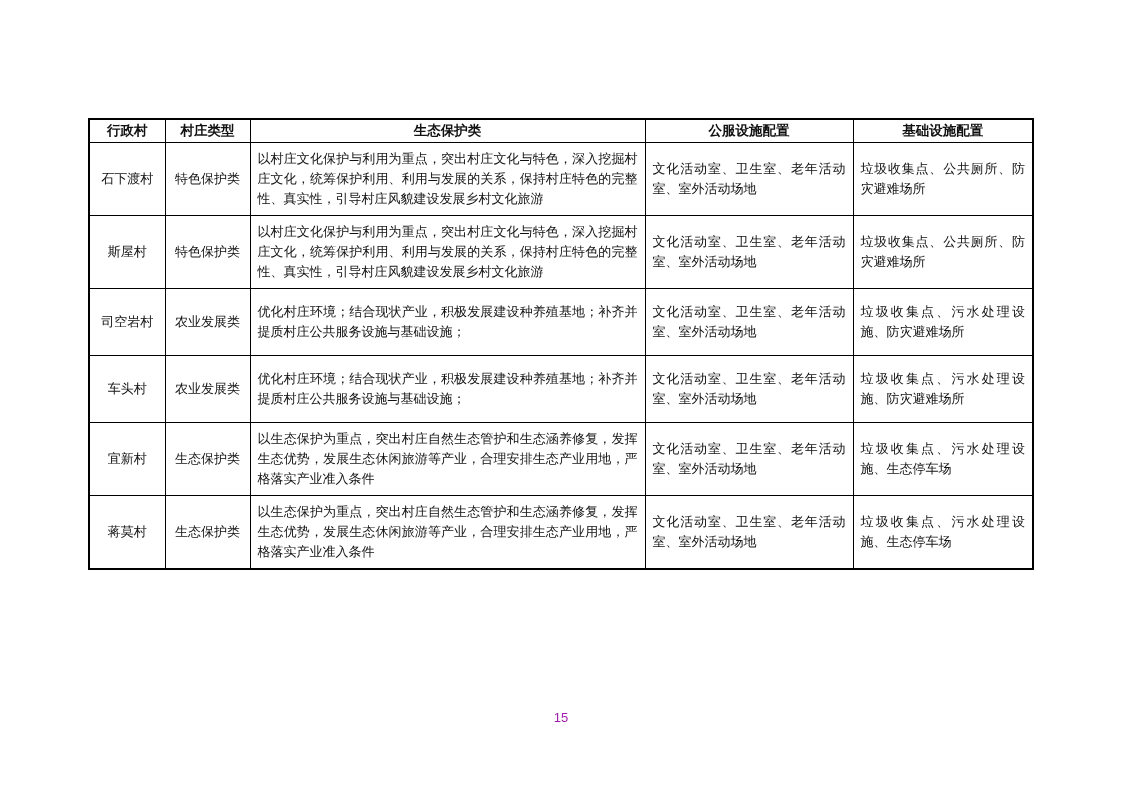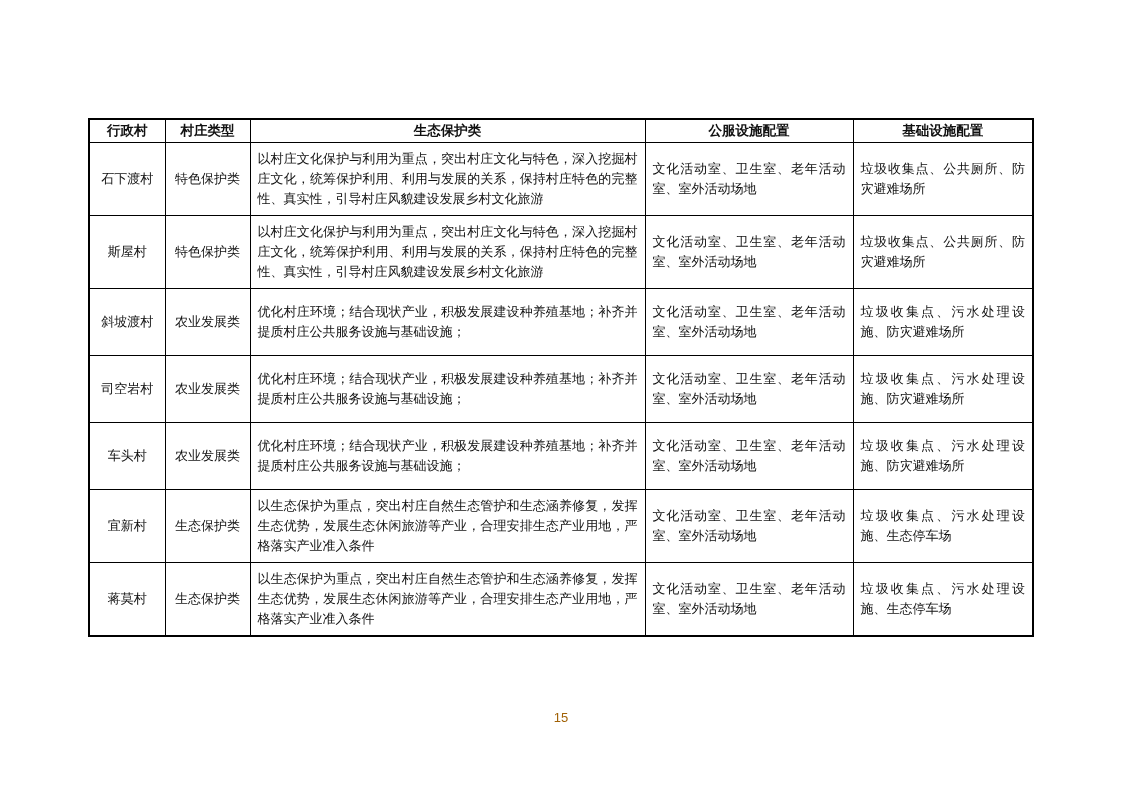--- a/index.html
+++ b/index.html
@@ -52,21 +52,21 @@
     text-align: justify;
     text-justify: inter-character;
   }
   .page-number {
     position: absolute;
     left: 0;
     top: 710px;
     width: 100%;
     text-align: center;
     font-size: 13px;
-    color: #a16207;
+    color: #a21caf;
     font-family: "Liberation Sans", "DejaVu Sans", sans-serif;
   }
 </style>
 </head>
 <body>
 
 <div class="page">
 
   <table class="doc-table">
     <colgroup>
@@ -94,27 +94,20 @@
         <td class="c-infra">垃圾收集点、公共厕所、防灾避难场所</td>
       </tr>
       <tr>
         <td class="c-village">斯屋村</td>
         <td class="c-type">特色保护类</td>
         <td class="c-direction">以村庄文化保护与利用为重点，突出村庄文化与特色，深入挖掘村庄文化，统筹保护利用、利用与发展的关系，保持村庄特色的完整性、真实性，引导村庄风貌建设发展乡村文化旅游</td>
         <td class="c-public">文化活动室、卫生室、老年活动室、室外活动场地</td>
         <td class="c-infra">垃圾收集点、公共厕所、防灾避难场所</td>
       </tr>
       <tr>
-        <td class="c-village">斜坡渡村</td>
-        <td class="c-type">农业发展类</td>
-        <td class="c-direction">优化村庄环境；结合现状产业，积极发展建设种养殖基地；补齐并提质村庄公共服务设施与基础设施；</td>
-        <td class="c-public">文化活动室、卫生室、老年活动室、室外活动场地</td>
-        <td class="c-infra">垃圾收集点、污水处理设施、防灾避难场所</td>
-      </tr>
-      <tr>
         <td class="c-village">司空岩村</td>
         <td class="c-type">农业发展类</td>
         <td class="c-direction">优化村庄环境；结合现状产业，积极发展建设种养殖基地；补齐并提质村庄公共服务设施与基础设施；</td>
         <td class="c-public">文化活动室、卫生室、老年活动室、室外活动场地</td>
         <td class="c-infra">垃圾收集点、污水处理设施、防灾避难场所</td>
       </tr>
       <tr>
         <td class="c-village">车头村</td>
         <td class="c-type">农业发展类</td>
         <td class="c-direction">优化村庄环境；结合现状产业，积极发展建设种养殖基地；补齐并提质村庄公共服务设施与基础设施；</td>

